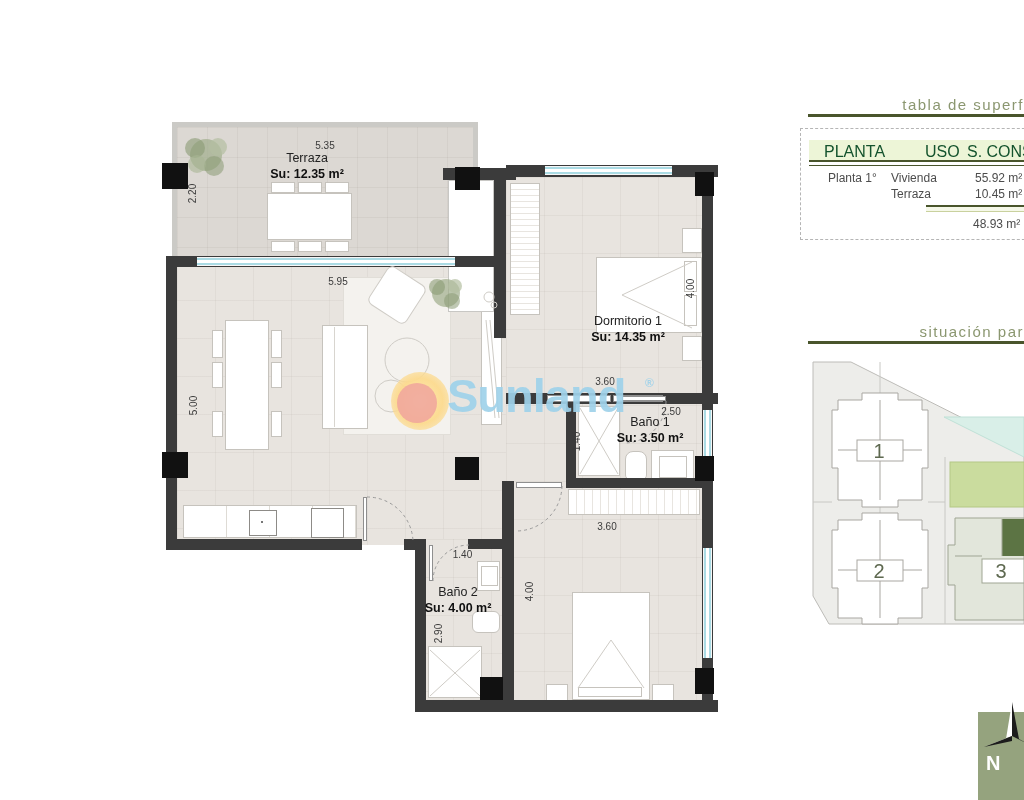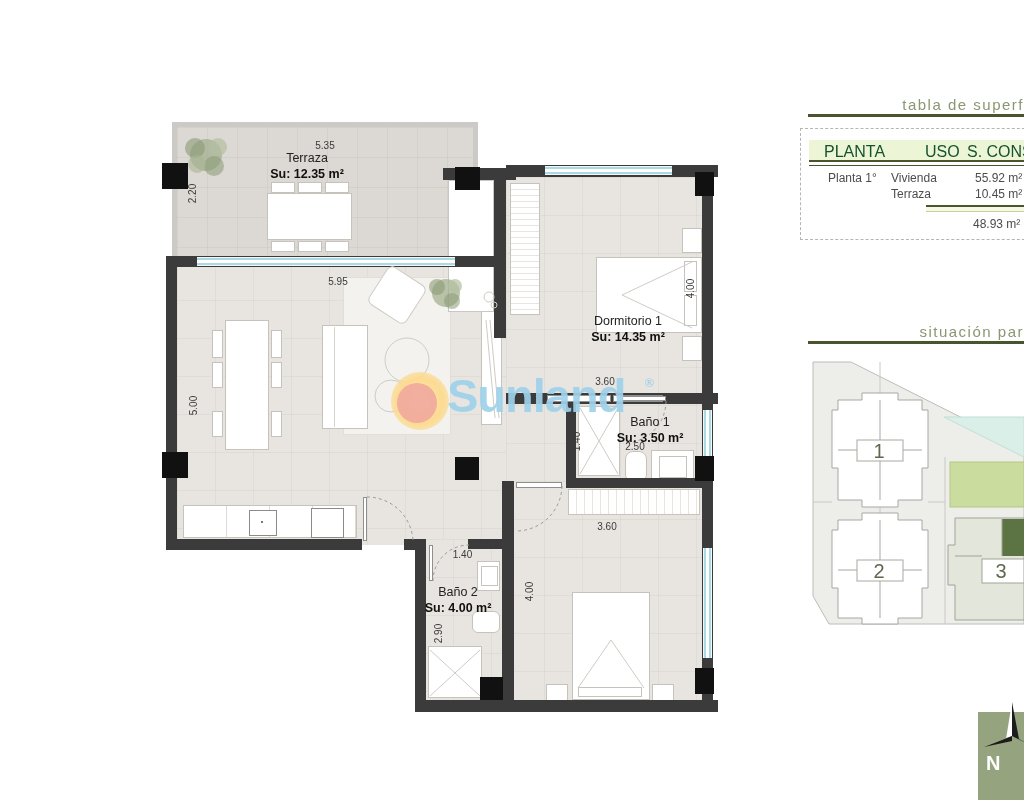--- a/index.html
+++ b/index.html
@@ -205,21 +205,21 @@
       <polygon points="984,747 1012,736 1012,741" fill="#1c1c1c"></polygon>
     </g>
   </svg>
 
   <div class="dim" style="left:300px;top:140px;width:50px;">5.35</div>
   <div class="dim dimv" style="left:172px;top:188px;width:40px;">2.20</div>
   <div class="dim" style="left:313px;top:276px;width:50px;">5.95</div>
   <div class="dim dimv" style="left:173px;top:400px;width:40px;">5.00</div>
   <div class="dim dimv" style="left:670px;top:283px;width:40px;">4.00</div>
   <div class="dim" style="left:580px;top:376px;width:50px;">3.60</div>
-  <div class="dim" style="left:612px;top:406px;width:46px;margin-top:35px;">2.50</div>
+  <div class="dim" style="left:648px;top:406px;width:46px;">2.50</div>
   <div class="dim dimv" style="left:557px;top:436px;width:38px;">1.40</div>
   <div class="dim" style="left:440px;top:549px;width:45px;">1.40</div>
   <div class="dim dimv" style="left:419px;top:628px;width:38px;">2.90</div>
   <div class="dim" style="left:582px;top:521px;width:50px;">3.60</div>
   <div class="dim dimv" style="left:510px;top:586px;width:38px;">4.00</div>
 
   <div class="rlabel" style="left:232px;top:151px;width:150px;">
     <span class="rname">Terraza</span>
     <span class="rarea">Su: 12.35 m²</span>
   </div>

